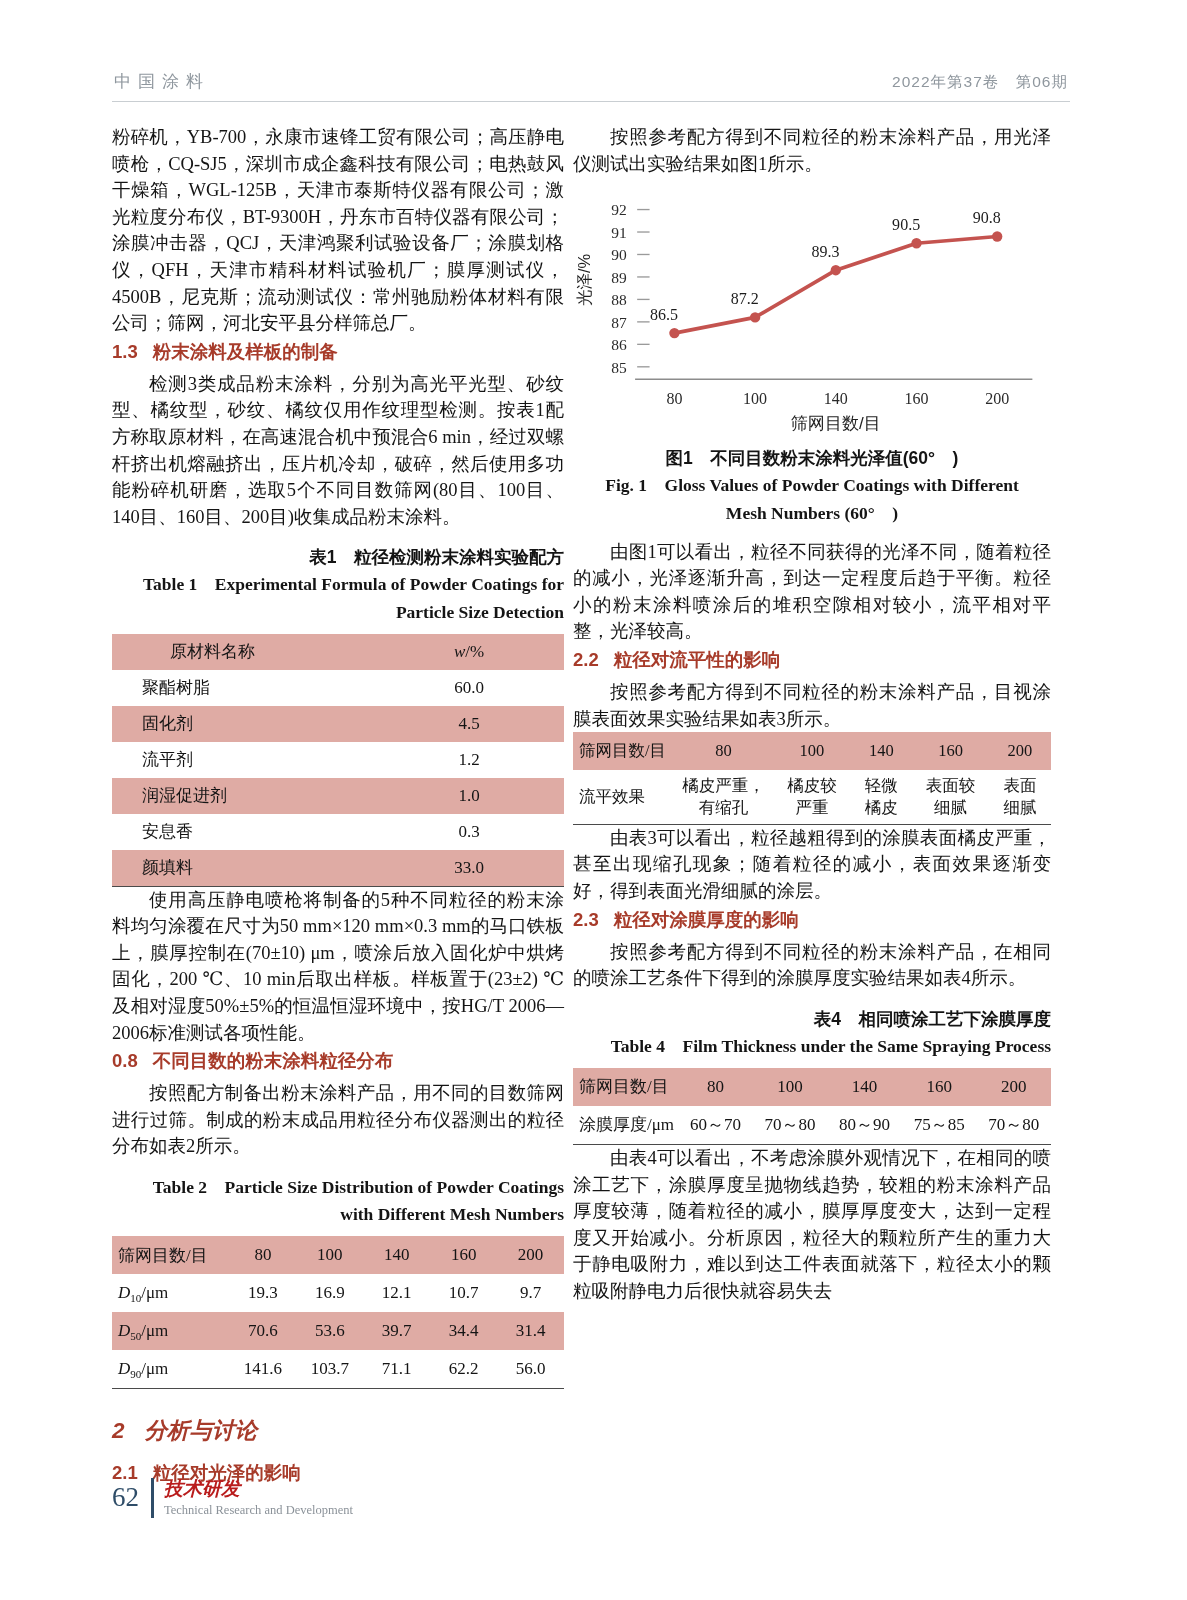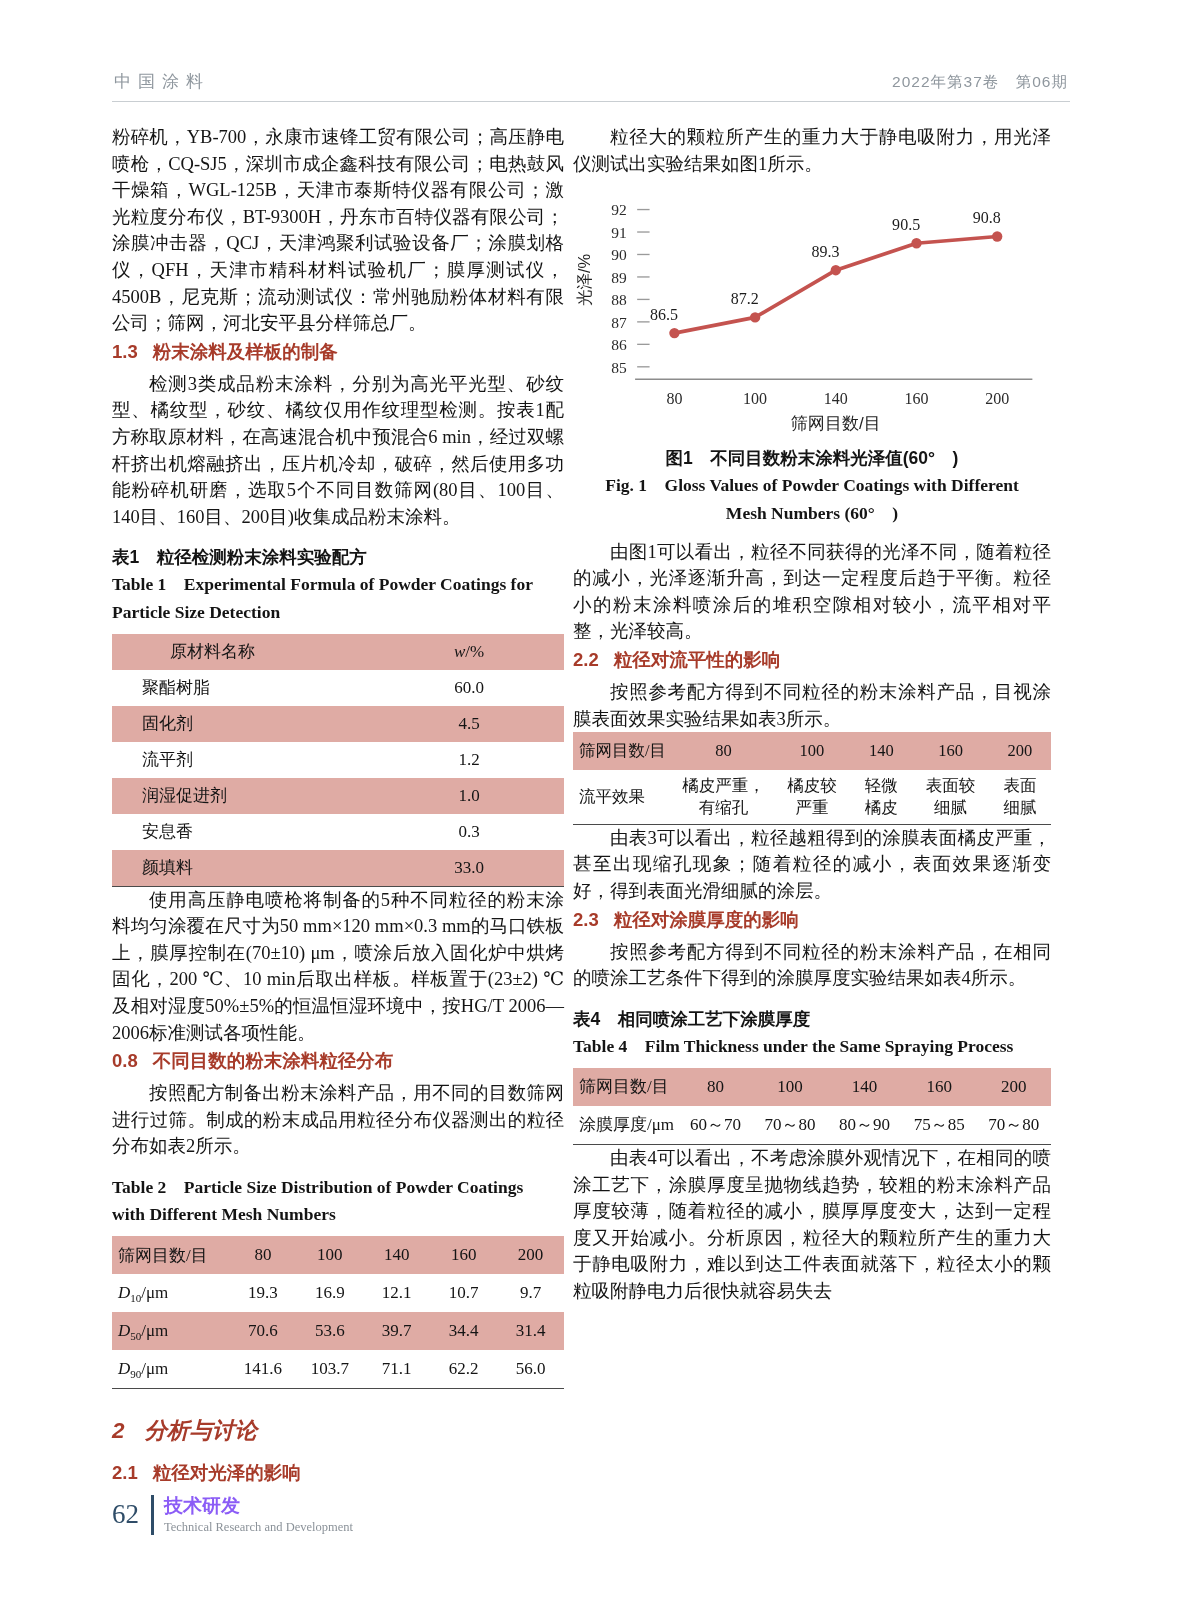--- a/index.html
+++ b/index.html
@@ -20,21 +20,21 @@
   .col-r{width:478px;}
   p.body{font-size:18.5px;line-height:26.6px;text-align:justify;margin:0;}
   p.body.indent{text-indent:2em;}
   
   .sec-h{font-family:"Liberation Sans","DejaVu Sans",sans-serif;font-weight:bold;
     color:#a73b2a;font-size:18.5px;margin:2px 0 7px 0;}
   .sec-h .num{margin-right:15px;}
   .sec-h.big{font-size:22.5px;margin:26px 0 14px 0;font-style:italic;}
   .sec-h.big .num{margin-right:20px;}
   
-  .tcap{text-align:left;margin:14px 0 8px 0;line-height:1.55;}
+  .tcap{text-align:right;margin:14px 0 8px 0;line-height:1.55;}
   .tcap .cn{font-family:"Liberation Sans","DejaVu Sans",sans-serif;font-weight:bold;font-size:17.5px;}
   .tcap .en{font-weight:bold;font-size:17.5px;}
   
   table.ptab{border-collapse:collapse;width:100%;border-bottom:1.6px solid #4a4a4a;
     font-size:17px;}
   table.ptab td{padding:6px 4px;vertical-align:middle;}
   .pink{background:#dfaba4;}
   table.t1 td{height:24px;}
   table.t1 .c1{padding-left:30px;text-align:left;}
   table.t1 tr.hd .c1{padding-left:58px;}
@@ -44,25 +44,25 @@
   sub.d{font-size:11px;}
   table.t3 td{font-size:16.5px;line-height:1.32;}
   table.t3 td.wrap{white-space:pre-line;padding:5px 2px;}
   
   .fig{margin:16px 0 0 0;}
   .fig svg{display:block;width:100%;height:auto;}
   .figcap{text-align:center;margin:10px 0 12px 0;line-height:1.55;}
   .figcap .cn{font-family:"Liberation Sans","DejaVu Sans",sans-serif;font-weight:bold;font-size:17.5px;}
   .figcap .en{font-weight:bold;font-size:17.5px;}
   
-  .footer{position:absolute;left:112px;top:1478px;display:flex;align-items:center;margin-top:17px;}
+  .footer{position:absolute;left:112px;top:1478px;display:flex;align-items:center;}
   .pg-num{font-size:27px;color:#2f4d68;margin-right:12px;font-family:"Liberation Serif",serif;}
   .foot-block{border-left:3px solid #2f4d68;padding-left:10px;}
   .foot-cn{font-family:"Liberation Sans","DejaVu Sans",sans-serif;font-weight:bold;
-    font-size:19px;color:#8b5cf6;line-height:1.2;}
+    font-size:19px;color:#b91c1c;line-height:1.2;font-style:italic;}
   .foot-en{font-size:12.5px;color:#8b9299;margin-top:2px;} .mt14{margin-top:14px;}
 </style>
 </head>
 <body>
 
 <div class="page">
 
   <div class="jr-header">
     <span class="jr-name">中国涂料</span>
     <span class="jr-issue">2022年第37卷　第06期</span>
@@ -182,21 +182,21 @@
       </div>
 
       <div class="sec-h">
         <span class="num">2.1</span><span>粒径对光泽的影响</span>
       </div>
 
     </div>
 
     <div class="col-r">
 
-      <p class="body indent">粒径大的颗粒所产生的重力大于静电吸附力，用光泽仪测试出实验结果如图1所示。</p>
+      <p class="body indent">按照参考配方得到不同粒径的粉末涂料产品，用光泽仪测试出实验结果如图1所示。</p>
 
       <div class="fig">
         <svg viewBox="0 0 462 234" width="462" height="234" font-family="&quot;Liberation Sans&quot;,&quot;DejaVu Sans&quot;,sans-serif">
             <line x1="62" y1="168" x2="74" y2="168" stroke="#9a9a9a" stroke-width="1.3"></line>
             <text x="52" y="173.5" text-anchor="end" font-size="15" fill="#2a2a2a" font-family="&quot;Liberation Serif&quot;,serif">85</text>
             <line x1="62" y1="146.28571428571428" x2="74" y2="146.28571428571428" stroke="#9a9a9a" stroke-width="1.3"></line>
             <text x="52" y="151.78571428571428" text-anchor="end" font-size="15" fill="#2a2a2a" font-family="&quot;Liberation Serif&quot;,serif">86</text>
             <line x1="62" y1="124.57142857142857" x2="74" y2="124.57142857142857" stroke="#9a9a9a" stroke-width="1.3"></line>
             <text x="52" y="130.07142857142856" text-anchor="end" font-size="15" fill="#2a2a2a" font-family="&quot;Liberation Serif&quot;,serif">87</text>
             <line x1="62" y1="102.85714285714286" x2="74" y2="102.85714285714286" stroke="#9a9a9a" stroke-width="1.3"></line>

